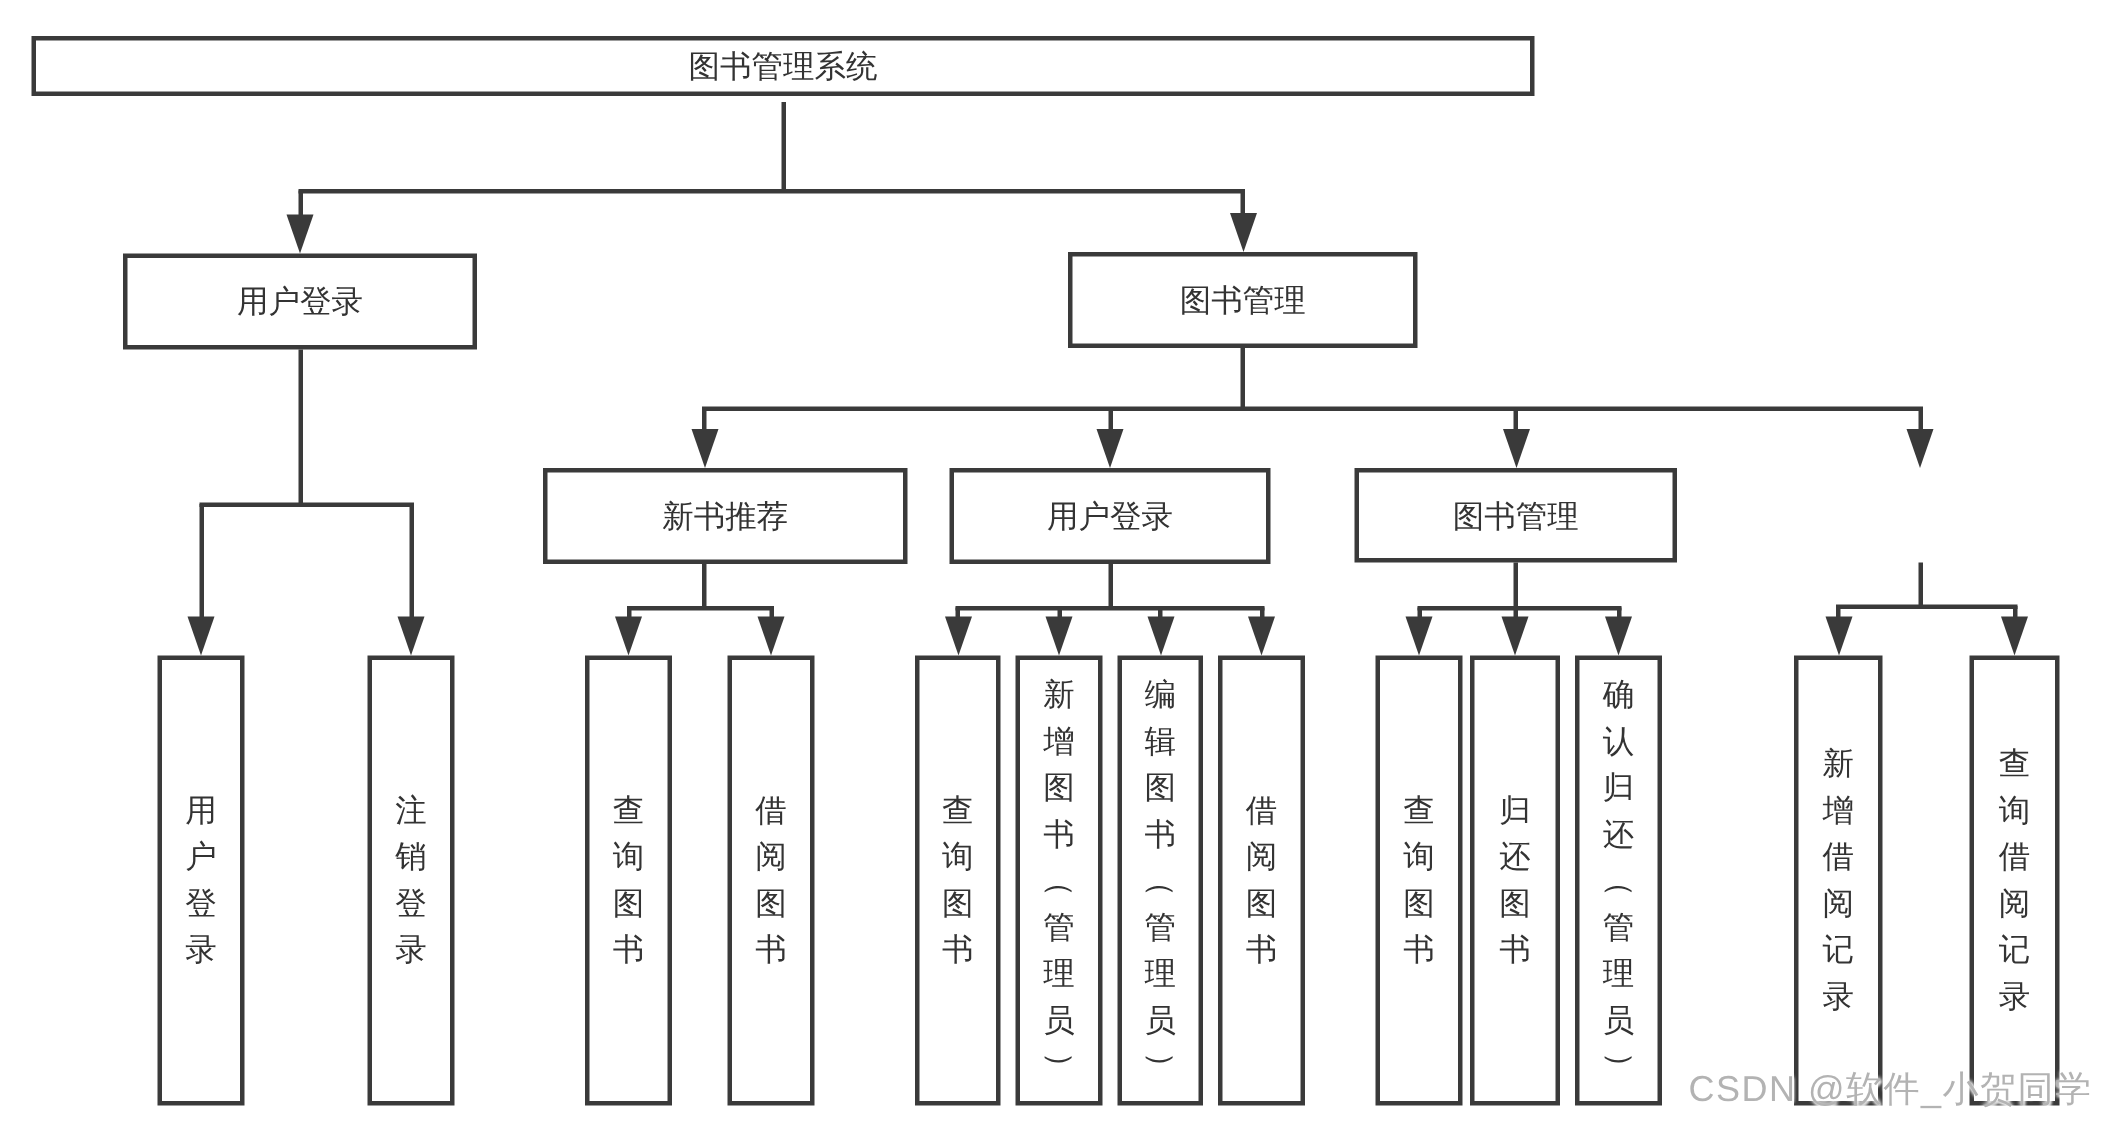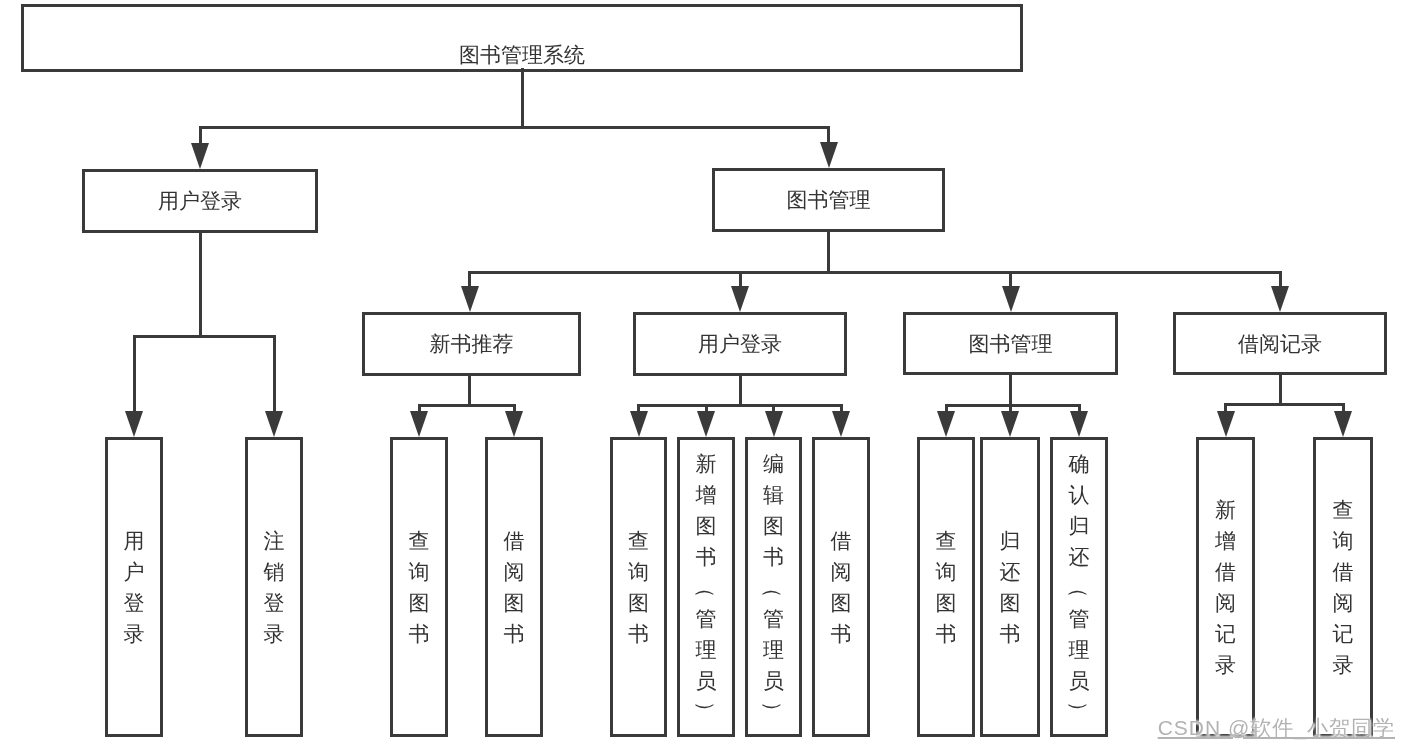--- a/index.html
+++ b/index.html
@@ -17,51 +17,47 @@
   .label.vchars { display:flex; flex-direction:column; align-items:center; justify-content:center; white-space:normal; }
   .vchars span { display:block; height:31px; line-height:31px; font-size:21px; }
   .vchars span.rot { transform:rotate(90deg); }
   .vline,.hline { position:absolute; background:var(--line,#3a3a3a); }
   .arrow {
     position:absolute; width:0; height:0;
     border-left:9px solid transparent; border-right:9px solid transparent;
     border-top:26px solid var(--line,#3a3a3a);
   }
   .watermark {
-    position:absolute; right:10px; bottom:5px; font-size:21px;
+    position:absolute; right:10px; bottom:5px; font-size:24px;
     color:var(--wm,#b3b3b3); letter-spacing:1px; z-index:5;
     text-shadow:0 0 3px #ffffff, 0 0 3px #ffffff, 1px 1px 2px #ffffff;
-    text-decoration:underline;
   }
 </style>
 </head>
 <body>
 
 <div class="canvas" id="canvas" style="--line: #3a3a3a; --text: #333333; --wm: #b3b3b3;">
   <div class="watermark">CSDN @软件_小贺同学</div>
-<div class="node" style="left: 21px; top: 4px; width: 1002px; height: 68px; align-items: flex-end;">
+<div class="node" style="left: 21px; top: 24px; width: 1002px; height: 40px;">
       <div class="label">图书管理系统</div>
     </div>
     <div class="node" style="left: 82px; top: 169px; width: 236px; height: 64px;">
       <div class="label">用户登录</div>
     </div>
     <div class="node" style="left: 712px; top: 168px; width: 233px; height: 64px;">
       <div class="label">图书管理</div>
     </div>
-    <div class="node" style="left: 362px; top: 312px; width: 219px; height: 64px; align-items: center;">
+    <div class="node" style="left: 362px; top: 312px; width: 243px; height: 64px; align-items: center;">
       <div class="label">新书推荐</div>
     </div>
     <div class="node" style="left: 633px; top: 312px; width: 214px; height: 64px;">
       <div class="label">用户登录</div>
     </div>
     <div class="node" style="left: 903px; top: 312px; width: 215px; height: 63px;">
       <div class="label">图书管理</div>
-    </div>
-    <div class="node" style="left: 1173px; top: 312px; width: 214px; height: 63px;">
-      <div class="label">借阅记录</div>
     </div>
     <div class="node" style="left: 105px; top: 437px; width: 58px; height: 300px;">
       <div class="label vchars">
         <span>用</span>
         <span>户</span>
         <span>登</span>
         <span>录</span>
       </div>
     </div>
     <div class="node" style="left: 245px; top: 437px; width: 58px; height: 300px;">

